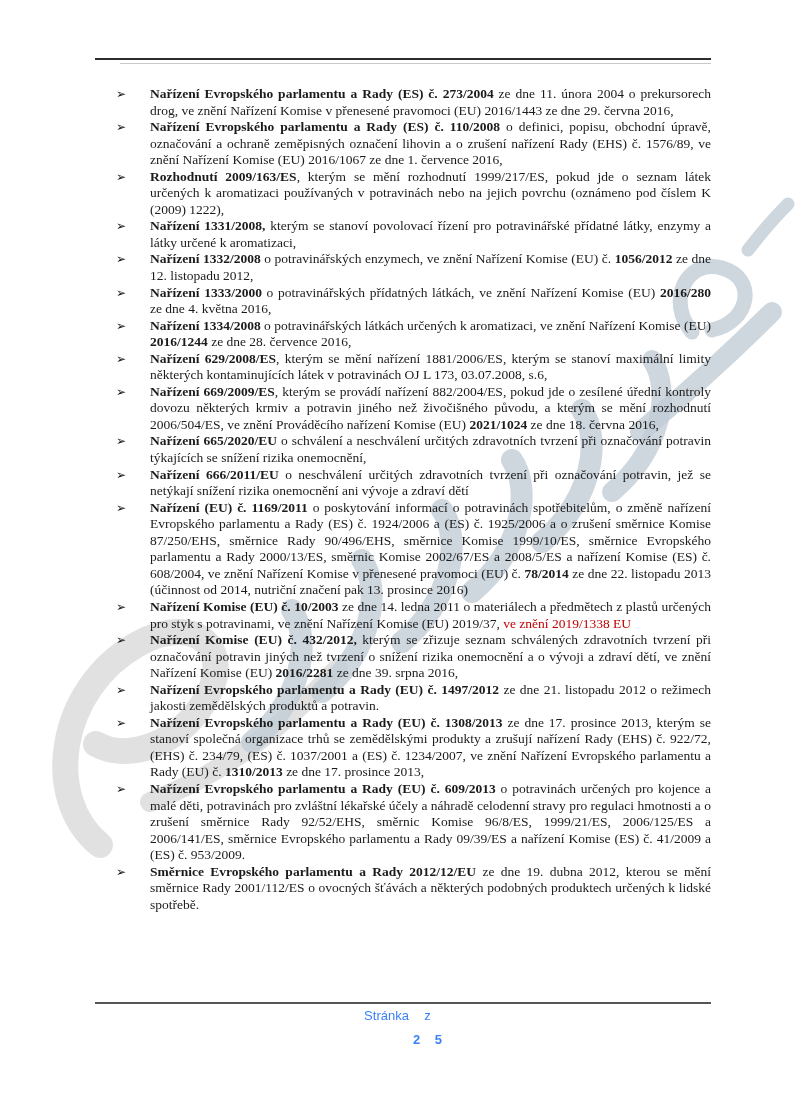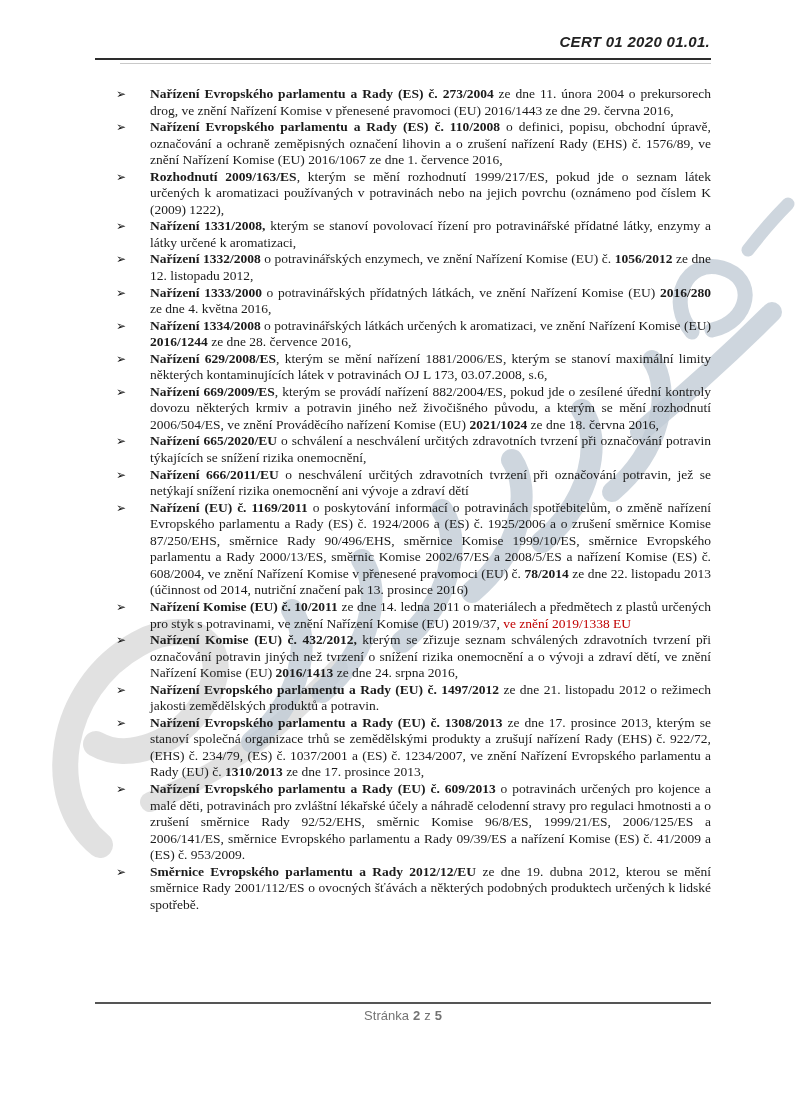--- a/index.html
+++ b/index.html
@@ -33,29 +33,29 @@
     padding-left:55px;
     text-align:justify;
     font-size:13.5px;
     line-height:16.55px;
   }
   ul.reglist .marker{
     position:absolute;left:21px;top:0;
     font-size:12px;color:#111;
     font-family:"DejaVu Sans", sans-serif;
   }
-  .b{font-weight:bold;}
+  .b{font-weight:bold;margin-top:24px;}
   .red{color:var(--red,#c00000);font-weight:normal;}
   
   .footer-rule{position:absolute;top:1002px;left:95px;width:616px;border-top:2px solid #555;z-index:1;}
   .footer{
     position:absolute;top:1008px;left:95px;width:616px;
     text-align:center;z-index:1;
     font-family:"Liberation Sans", sans-serif;
-    font-size:13px;color:#737373;
+    font-size:13px;color:#3b82f6;
   }
   .footer .grp{display:inline-flex;gap:4px;}
 </style>
 </head>
 <body>
 
 <div class="page">
 
   <svg class="wm" width="800" height="1100" viewBox="0 0 800 1100">
     <g fill="none" stroke-linecap="round">
@@ -66,40 +66,39 @@
       <path class="wm-blue" stroke-width="22" d="M 402,642 C 452,600 462,540 442,510"></path>
       <path class="wm-blue" stroke-width="22" d="M 472,592 C 522,550 532,490 512,460"></path>
       <path class="wm-blue" stroke-width="22" d="M 542,542 C 592,500 602,440 582,410"></path>
       <path class="wm-blue" stroke-width="20" d="M 612,492 C 662,450 672,390 652,360"></path>
       <path class="wm-blue" stroke-width="20" d="M 640,432 C 700,382 742,342 772,312"></path>
       <path class="wm-blue" stroke-width="15" d="M 692,332 C 666,302 686,258 722,268 C 758,278 750,322 712,330"></path>
       <path class="wm-blue" stroke-width="13" d="M 748,250 C 762,232 776,216 788,204"></path>
     </g>
   </svg>
 
-  <div class="header">CERT 01 2020 01.01.</div>
   <div class="header-rule"></div>
   <div class="header-rule2"></div>
 
   <div class="body">
     <ul class="reglist">
         <li><span class="marker">➢</span><span class="b">Nařízení Evropského parlamentu a Rady (ES) č. 273/2004</span><span> ze dne 11. února 2004 o prekursorech drog, ve znění Nařízení Komise v přenesené pravomoci (EU) 2016/1443 ze dne 29. června 2016,</span></li>
         <li><span class="marker">➢</span><span class="b">Nařízení Evropského parlamentu a Rady (ES) č. 110/2008</span><span> o definici, popisu, obchodní úpravě, označování a ochraně zeměpisných označení lihovin a o zrušení nařízení Rady (EHS) č. 1576/89, ve znění Nařízení Komise (EU) 2016/1067 ze dne 1. července 2016,</span></li>
         <li><span class="marker">➢</span><span class="b">Rozhodnutí 2009/163/ES</span><span>, kterým se mění rozhodnutí 1999/217/ES, pokud jde o seznam látek určených k aromatizaci používaných v potravinách nebo na jejich povrchu (oznámeno pod číslem K (2009) 1222),</span></li>
         <li><span class="marker">➢</span><span class="b">Nařízení 1331/2008,</span><span> kterým se stanoví povolovací řízení pro potravinářské přídatné látky, enzymy a látky určené k aromatizaci,</span></li>
         <li><span class="marker">➢</span><span class="b">Nařízení 1332/2008</span><span> o potravinářských enzymech, ve znění Nařízení Komise (EU) č. </span><span class="b">1056/2012</span><span> ze dne 12. listopadu 2012,</span></li>
         <li><span class="marker">➢</span><span class="b">Nařízení 1333/2000</span><span> o potravinářských přídatných látkách, ve znění Nařízení Komise (EU) </span><span class="b">2016/280</span><span> ze dne 4. května 2016,</span></li>
         <li><span class="marker">➢</span><span class="b">Nařízení 1334/2008</span><span> o potravinářských látkách určených k aromatizaci, ve znění Nařízení Komise (EU) </span><span class="b">2016/1244</span><span> ze dne 28. července 2016,</span></li>
         <li><span class="marker">➢</span><span class="b">Nařízení 629/2008/ES</span><span>, kterým se mění nařízení 1881/2006/ES, kterým se stanoví maximální limity některých kontaminujících látek v potravinách  OJ L 173, 03.07.2008, s.6,</span></li>
         <li><span class="marker">➢</span><span class="b">Nařízení 669/2009/ES</span><span>, kterým se provádí nařízení  882/2004/ES, pokud jde o zesílené úřední kontroly dovozu některých krmiv a potravin jiného než živočišného původu, a kterým se mění rozhodnutí 2006/504/ES, ve znění Prováděcího nařízení Komise (EU) </span><span class="b">2021/1024</span><span> ze dne 18. června 2016,</span></li>
         <li><span class="marker">➢</span><span class="b">Nařízení 665/2020/EU</span><span> o schválení a neschválení určitých zdravotních tvrzení při označování potravin týkajících se snížení rizika onemocnění,</span></li>
         <li><span class="marker">➢</span><span class="b">Nařízení 666/2011/EU</span><span> o neschválení určitých zdravotních tvrzení při označování potravin, jež se netýkají snížení rizika onemocnění ani vývoje a zdraví dětí</span></li>
         <li><span class="marker">➢</span><span class="b">Nařízení (EU) č. 1169/2011</span><span>  o poskytování informací o potravinách spotřebitelům, o změně nařízení Evropského parlamentu a Rady (ES) č. 1924/2006 a (ES) č. 1925/2006 a o zrušení směrnice Komise 87/250/EHS, směrnice Rady 90/496/EHS, směrnice Komise 1999/10/ES, směrnice Evropského parlamentu a Rady 2000/13/ES, směrnic Komise 2002/67/ES a 2008/5/ES a nařízení Komise (ES) č. 608/2004, ve znění Nařízení Komise v přenesené pravomoci (EU) č. </span><span class="b">78/2014</span><span> ze dne 22. listopadu 2013 (účinnost od 2014, nutriční značení pak 13. prosince 2016)</span></li>
-        <li><span class="marker">➢</span><span class="b">Nařízení Komise (EU) č. 10/2011</span><span> ze dne 14. ledna 2011 o materiálech a předmětech z plastů určených pro styk s potravinami, ve znění Nařízení Komise (EU) 2019/37, </span><span class="red">ve znění 2019/1338 EU</span></li>
-        <li><span class="marker">➢</span><span class="b">Nařízení Komise (EU) č. 432/2012,</span><span> kterým se zřizuje seznam schválených zdravotních tvrzení při označování potravin jiných než tvrzení o snížení rizika onemocnění a o vývoji a zdraví dětí, ve znění Nařízení Komise (EU) </span><span class="b">2016/1413</span><span> ze dne 24. srpna 2016,</span></li>
+        <li><span class="marker">➢</span><span class="b">Nařízení Komise (EU) č. 10/2003</span><span> ze dne 14. ledna 2011 o materiálech a předmětech z plastů určených pro styk s potravinami, ve znění Nařízení Komise (EU) 2019/37, </span><span class="red">ve znění 2019/1338 EU</span></li>
+        <li><span class="marker">➢</span><span class="b">Nařízení Komise (EU) č. 432/2012,</span><span> kterým se zřizuje seznam schválených zdravotních tvrzení při označování potravin jiných než tvrzení o snížení rizika onemocnění a o vývoji a zdraví dětí, ve znění Nařízení Komise (EU) </span><span class="b">2016/2281</span><span> ze dne 39. srpna 2016,</span></li>
         <li><span class="marker">➢</span><span class="b">Nařízení Evropského parlamentu a Rady (EU) č. 1497/2012</span><span> ze dne 21. listopadu 2012 o režimech jakosti zemědělských produktů a potravin.</span></li>
         <li><span class="marker">➢</span><span class="b">Nařízení Evropského parlamentu a Rady (EU) č. 1308/2013</span><span> ze dne 17. prosince 2013, kterým se stanoví společná organizace trhů se zemědělskými produkty a zrušují nařízení Rady (EHS) č. 922/72, (EHS) č. 234/79, (ES) č. 1037/2001 a (ES) č. 1234/2007, ve znění Nařízení Evropského parlamentu a Rady (EU) č. </span><span class="b">1310/2013</span><span> ze dne 17. prosince 2013,</span></li>
         <li><span class="marker">➢</span><span class="b">Nařízení Evropského parlamentu a Rady (EU) č. 609/2013</span><span> o potravinách určených pro kojence a malé děti, potravinách pro zvláštní lékařské účely a náhradě celodenní stravy pro regulaci hmotnosti a o zrušení směrnice Rady 92/52/EHS, směrnic Komise 96/8/ES, 1999/21/ES, 2006/125/ES a 2006/141/ES, směrnice Evropského parlamentu a Rady 09/39/ES a nařízení Komise (ES) č. 41/2009 a (ES) č. 953/2009.</span></li>
         <li><span class="marker">➢</span><span class="b">Směrnice Evropského parlamentu a Rady 2012/12/EU</span><span> ze dne 19. dubna 2012, kterou se mění směrnice Rady 2001/112/ES o ovocných šťávách a některých podobných produktech určených k lidské spotřebě.</span></li>
       </ul>
   </div>
 
   <div class="footer-rule"></div>
   <div class="footer">
     <span class="grp">

